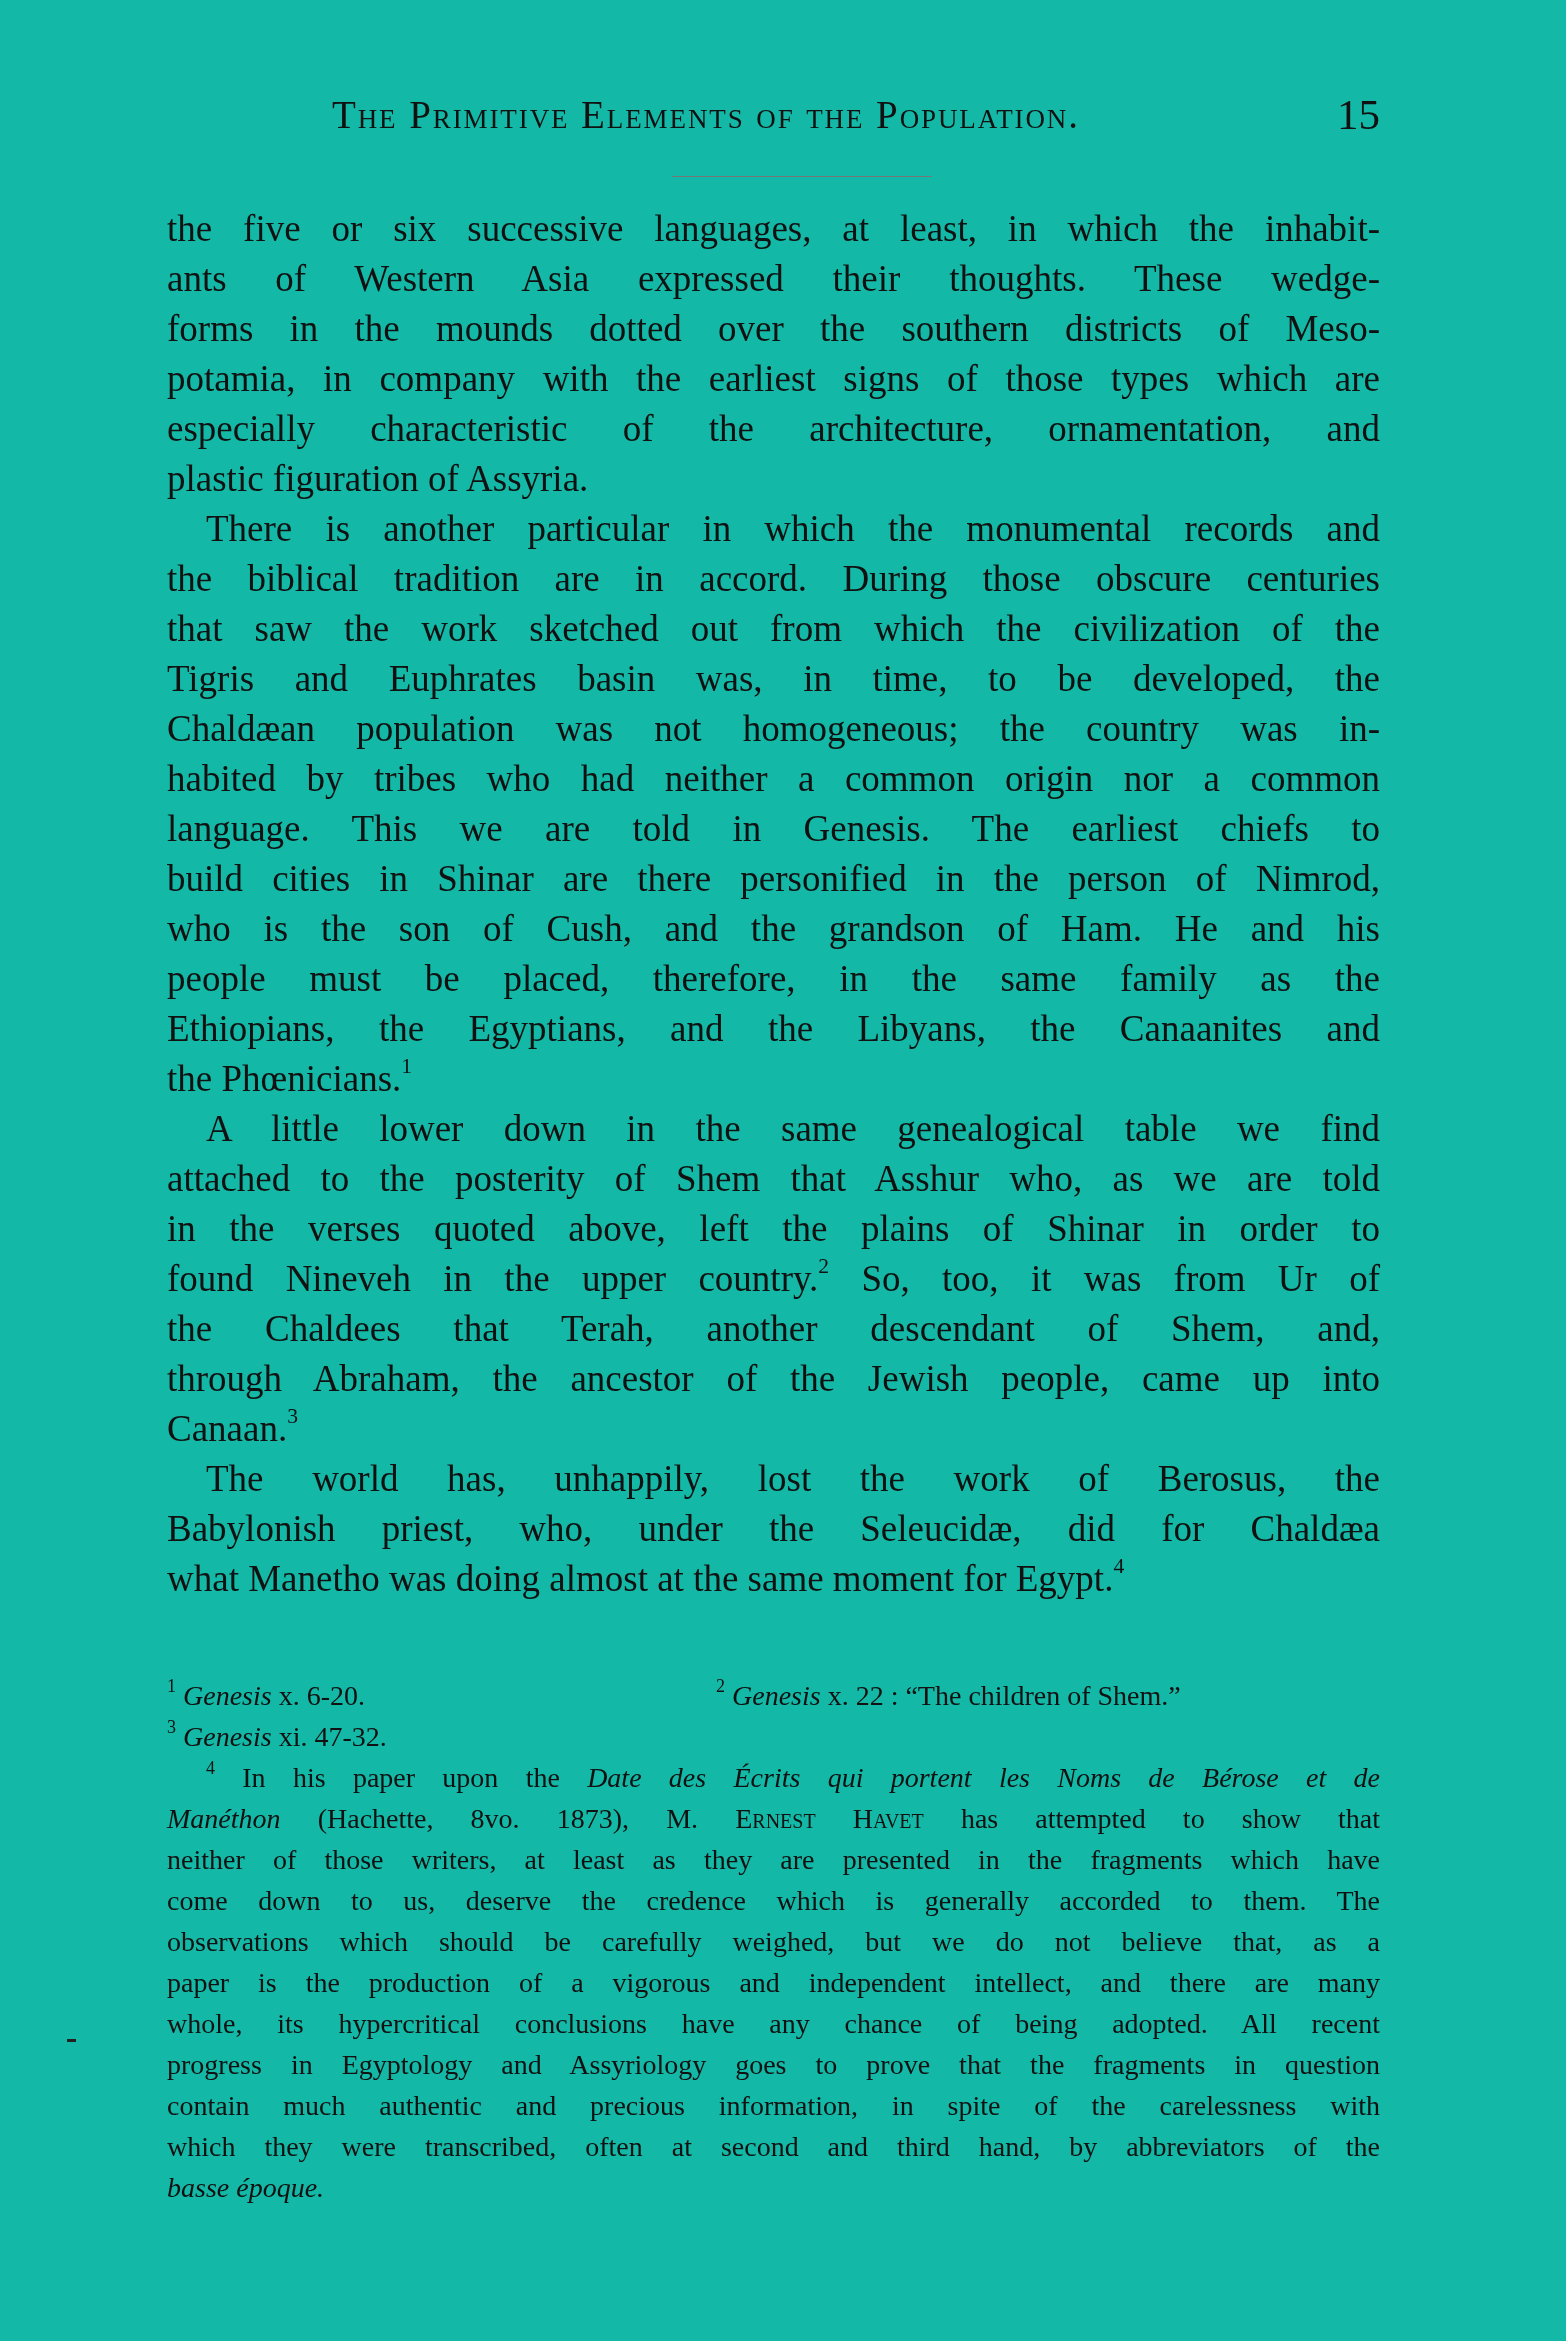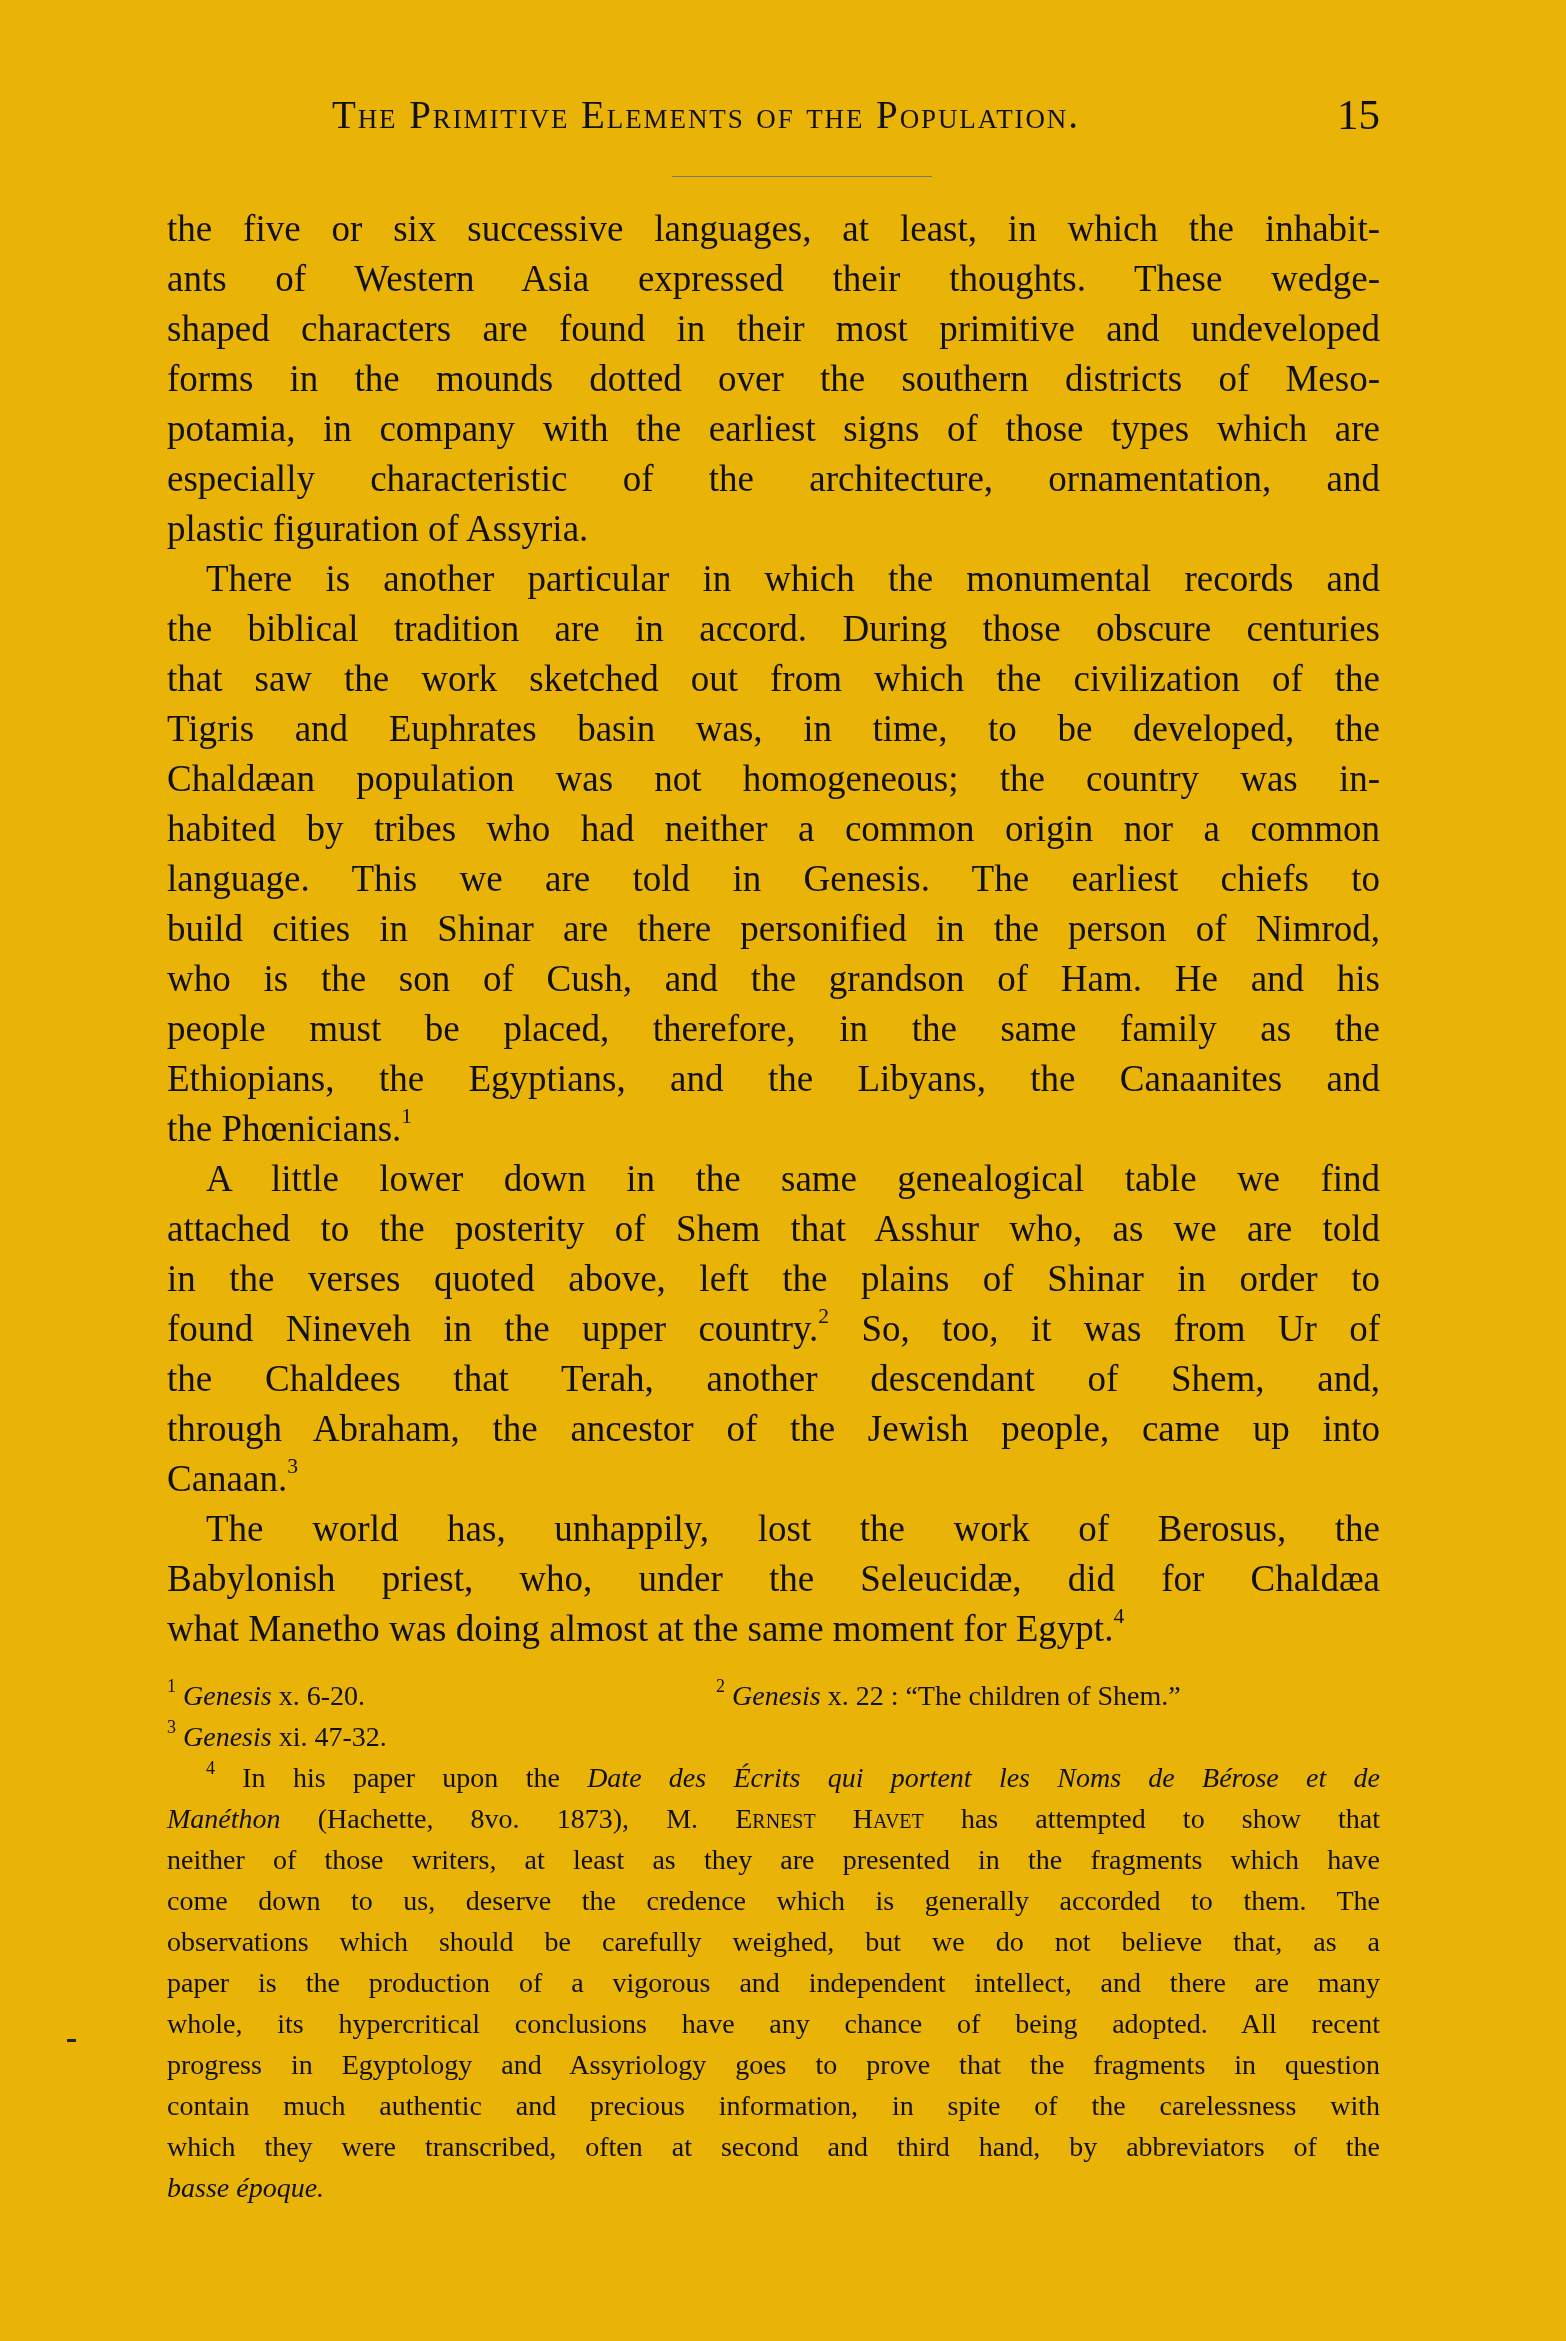--- a/index.html
+++ b/index.html
@@ -1,17 +1,17 @@
 <!DOCTYPE html>
 <html style="font-size:10px"><head>
 <meta charset="utf-8">
 <style>
   html, body { margin:0; padding:0; background:#ffffff; }
   body { width:1567px; height:2342px; position:relative; overflow:hidden; color:#111; font-family:"Liberation Serif","DejaVu Serif",serif; }
-  .page { position:absolute; left:0; top:0; width:1567px; height:2342px; background:#eab308; }
+  .page { position:absolute; left:0; top:0; width:1567px; height:2342px; background:#14b8a6; }
   .running-head { position:absolute; top:89px; left:167px; width:1213px; height:51px; }
   .running-title { position:absolute; left:165px; top:0; font-size:39px; letter-spacing:1.9px; font-variant:small-caps; line-height:51px; white-space:nowrap; }
   .page-number { position:absolute; right:0; top:0; font-size:43px; line-height:51px; }
   .head-rule { position:absolute; top:176px; left:672px; width:260px; height:0; border-top:1.3px solid #777; }
   .body-text { position:absolute; left:167px; top:204px; width:1213px; font-size:37px; line-height:50px; text-align:justify; }
   .line { display:block; height:50px; white-space:nowrap; text-align:justify; text-align-last:justify;font-family:Liberation Serif, serif; }
   .line.last { text-align-last:left; }
   .line.indent { padding-left:39px; }
   sup { font-size:21.6px; line-height:0; vertical-align:18px; }
   .footnotes { position:absolute; left:167px; top:1675px; width:1213px; font-size:28px; line-height:41px; }
@@ -32,21 +32,20 @@
 
   <div class="running-head">
     <span class="running-title">The Primitive Elements of the Population.</span>
     <span class="page-number">15</span>
   </div>
   <div class="head-rule"></div>
 
   <div class="body-text" id="body-text">
       <span class="line"><span>the five or six successive languages, at least, in which the inhabit-</span></span>
       <span class="line"><span>ants of Western Asia expressed their thoughts.  These wedge-</span></span>
-      <span class="line"><span>shaped characters are found in their most primitive and undeveloped</span></span>
       <span class="line"><span>forms in the mounds dotted over the southern districts of Meso-</span></span>
       <span class="line"><span>potamia, in company with the earliest signs of those types which are</span></span>
       <span class="line"><span>especially characteristic of the architecture, ornamentation, and</span></span>
       <span class="line last"><span>plastic figuration of Assyria.</span></span>
       <span class="line indent"><span>There is another particular in which the monumental records and</span></span>
       <span class="line"><span>the biblical tradition are in accord.  During those obscure centuries</span></span>
       <span class="line"><span>that saw the work sketched out from which the civilization of the</span></span>
       <span class="line"><span>Tigris and Euphrates basin was, in time, to be developed, the</span></span>
       <span class="line"><span>Chaldæan population was not homogeneous; the country was in-</span></span>
       <span class="line"><span>habited by tribes who had neither a common origin nor a common</span></span>

